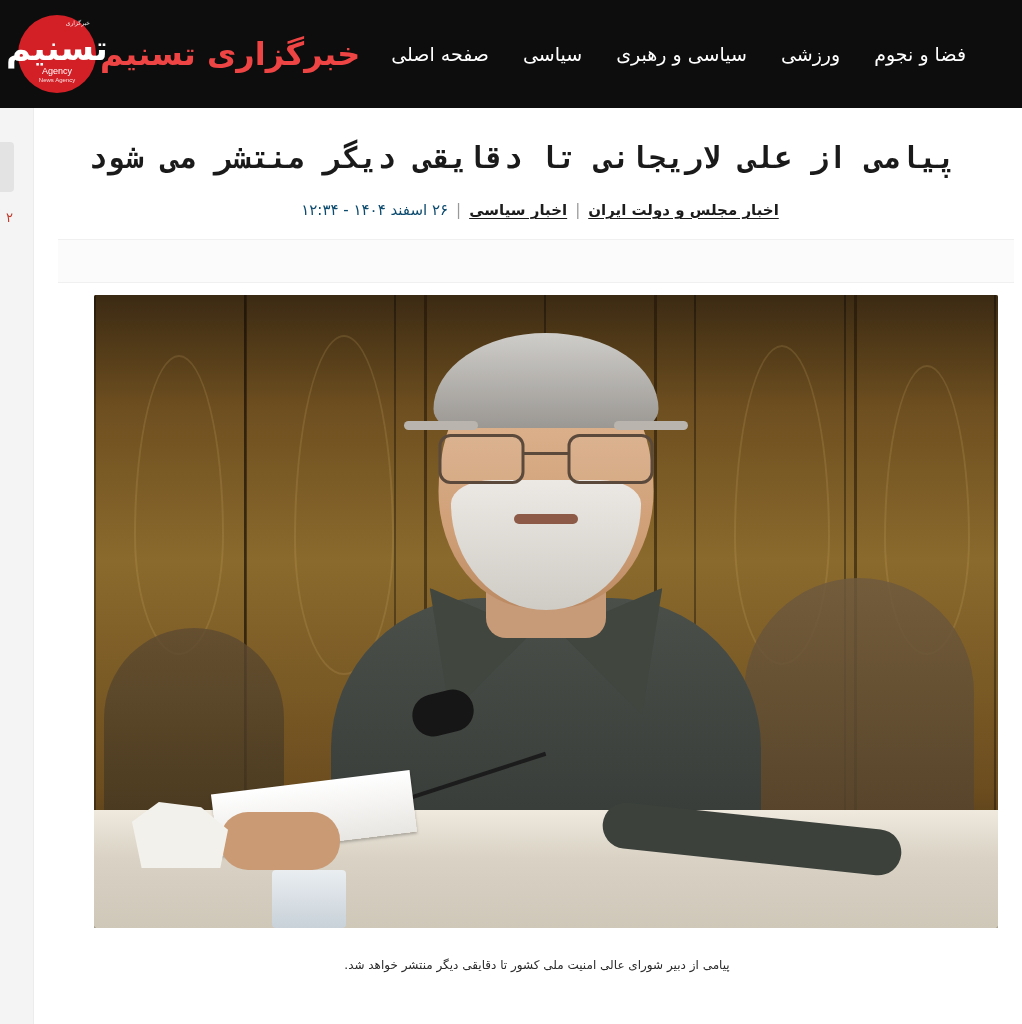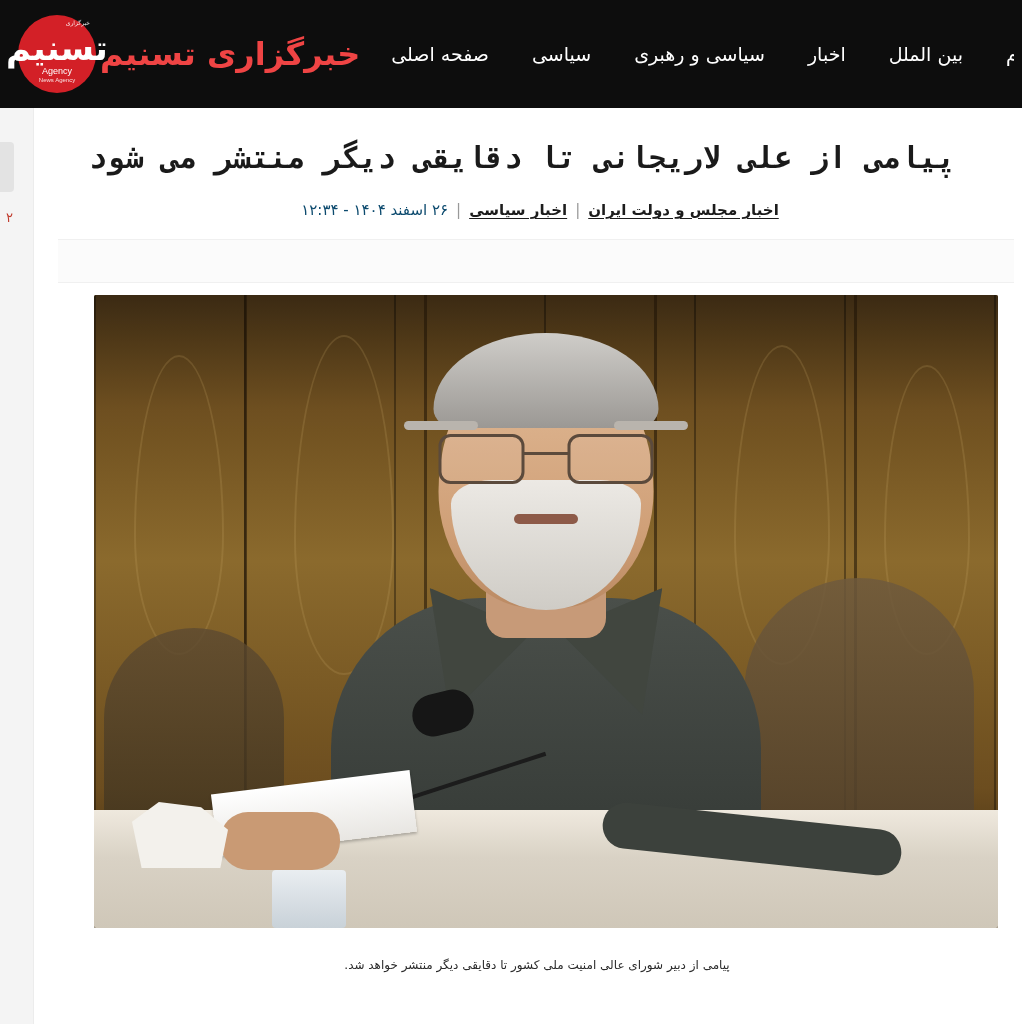--- a/index.html
+++ b/index.html
@@ -73,21 +73,21 @@
     color: #ef4444;
     font-size: 32px;
     font-weight: bold;
     white-space: nowrap;
     letter-spacing: 0px;
   }
   .nav {
     display: flex;
     flex-direction: row-reverse;
     align-items: center;
-    gap: 9px;
+    gap: 0px;
     height: 108px;
     flex: 1;
     overflow: hidden;
   }
   .nav-item {
     color: #ffffff;
     font-size: 19px;
     padding: 0 17px;
     white-space: nowrap;
     line-height: 108px;
@@ -391,22 +391,21 @@
         <small>News Agency</small>
       </span>
     </div>
     <div class="brand-name">خبرگزاری تسنیم</div>
   </div>
 
   <nav class="nav">
     <a class="nav-item">صفحه اصلی</a>
     <a class="nav-item">سیاسی</a>
     <a class="nav-item">سیاسی و رهبری</a>
-    <a class="nav-item">اخبار</a>
-    <a class="nav-item">بین الملل</a>
+    <a class="nav-item">ورزشی</a>
     <a class="nav-item">فضا و نجوم</a>
 
   </nav>
 </div>
 
 <div class="page">
 
   <div class="left-rail">
     <div class="rail-chip"></div>
     <div class="rail-num">۲</div>

